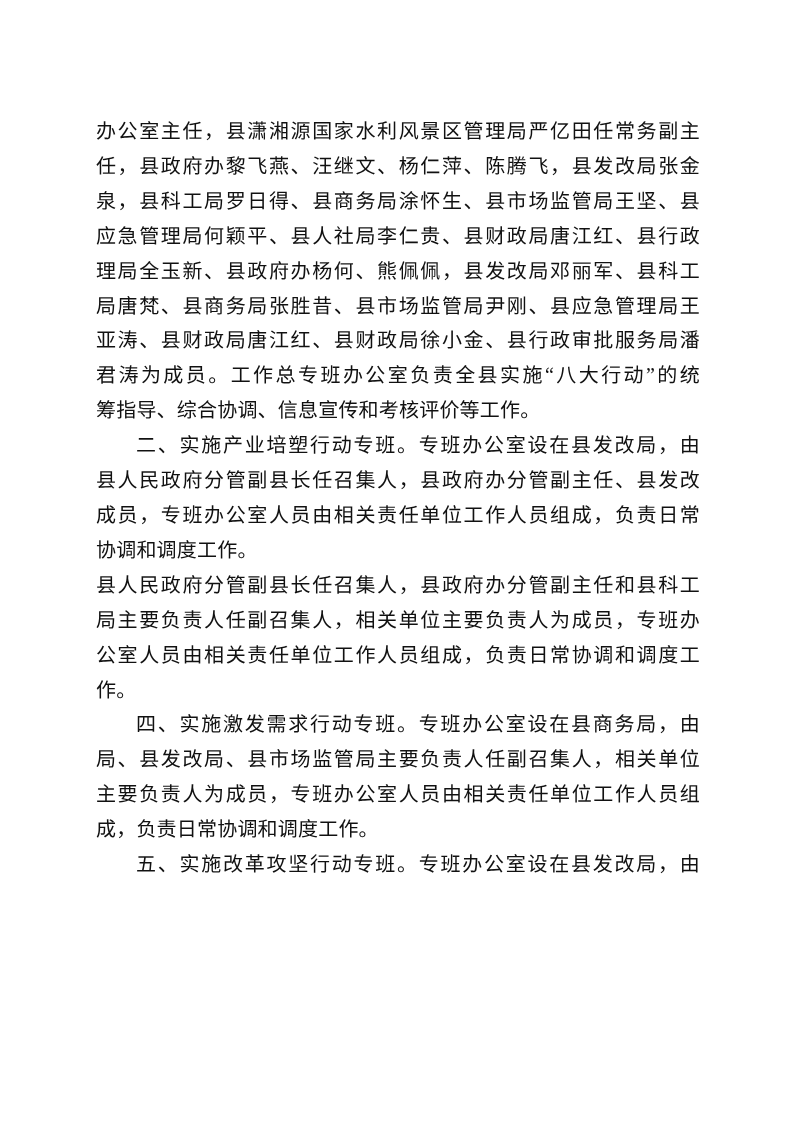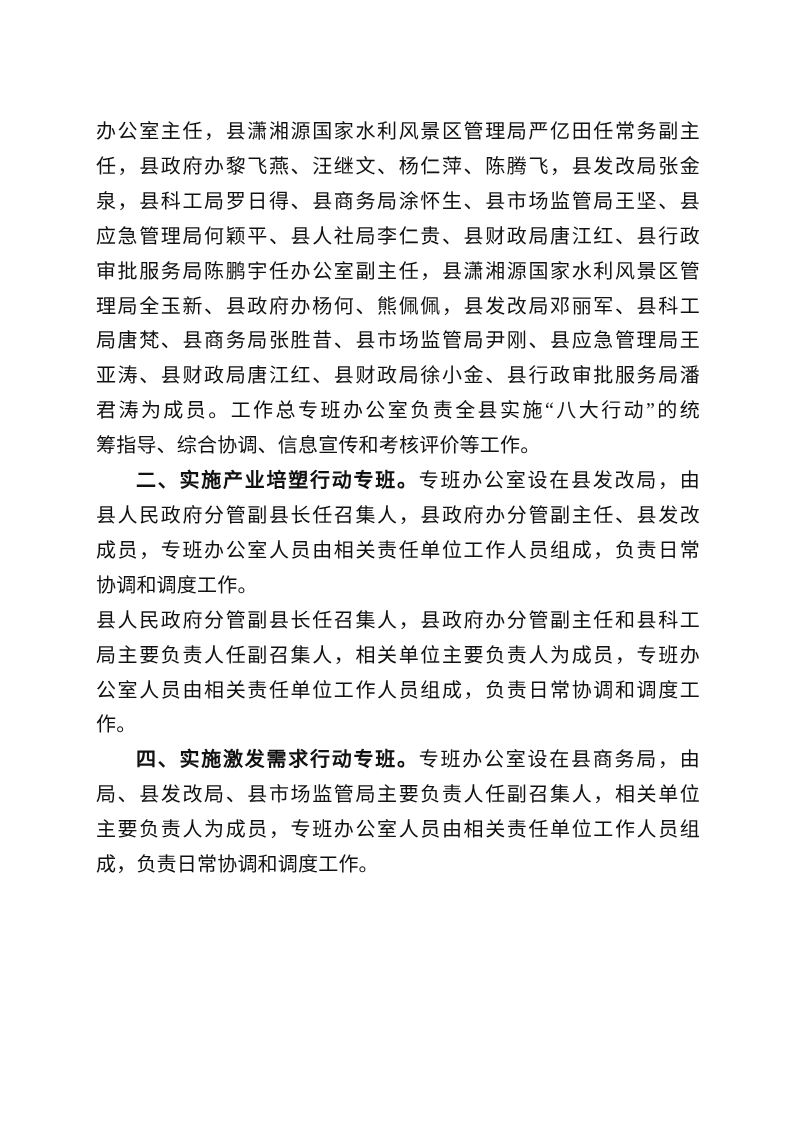--- a/index.html
+++ b/index.html
@@ -34,21 +34,21 @@
     letter-spacing: 0.2px;
   }
   
   .line.full {
     text-align-last: justify;
   }
   .line.indent {
     text-indent: 2em;
   }
   .line strong {
-    font-weight: 700;
+    font-weight: 400;
     letter-spacing: 0.2px;
   }
   .page-number {
     position: absolute;
     top: 1033px;
     right: 93px;
     font-size: 20px;
     line-height: 24px;
     letter-spacing: 2px;
     color: #1a1a1a;
@@ -58,21 +58,20 @@
 </head>
 <body>
 
 <div class="page">
   <div class="textblock">
       <div class="para">
         <div class="line full">办公室主任，县潇湘源国家水利风景区管理局严亿田任常务副主</div>
         <div class="line full">任，县政府办黎飞燕、汪继文、杨仁萍、陈腾飞，县发改局张金</div>
         <div class="line full">泉，县科工局罗日得、县商务局涂怀生、县市场监管局王坚、县</div>
         <div class="line full">应急管理局何颖平、县人社局李仁贵、县财政局唐江红、县行政</div>
-        <div class="line full">审批服务局陈鹏宇任办公室副主任，县潇湘源国家水利风景区管</div>
         <div class="line full">理局全玉新、县政府办杨何、熊佩佩，县发改局邓丽军、县科工</div>
         <div class="line full">局唐梵、县商务局张胜昔、县市场监管局尹刚、县应急管理局王</div>
         <div class="line full">亚涛、县财政局唐江红、县财政局徐小金、县行政审批服务局潘</div>
         <div class="line full">君涛为成员。工作总专班办公室负责全县实施“八大行动”的统</div>
         <div class="line">筹指导、综合协调、信息宣传和考核评价等工作。</div>
       </div>
       <div class="para">
         <div class="line full indent"><strong>二、实施产业培塑行动专班。</strong>专班办公室设在县发改局，由</div>
         <div class="line full">县人民政府分管副县长任召集人，县政府办分管副主任、县发改</div>
         <div class="line full">成员，专班办公室人员由相关责任单位工作人员组成，负责日常</div>

